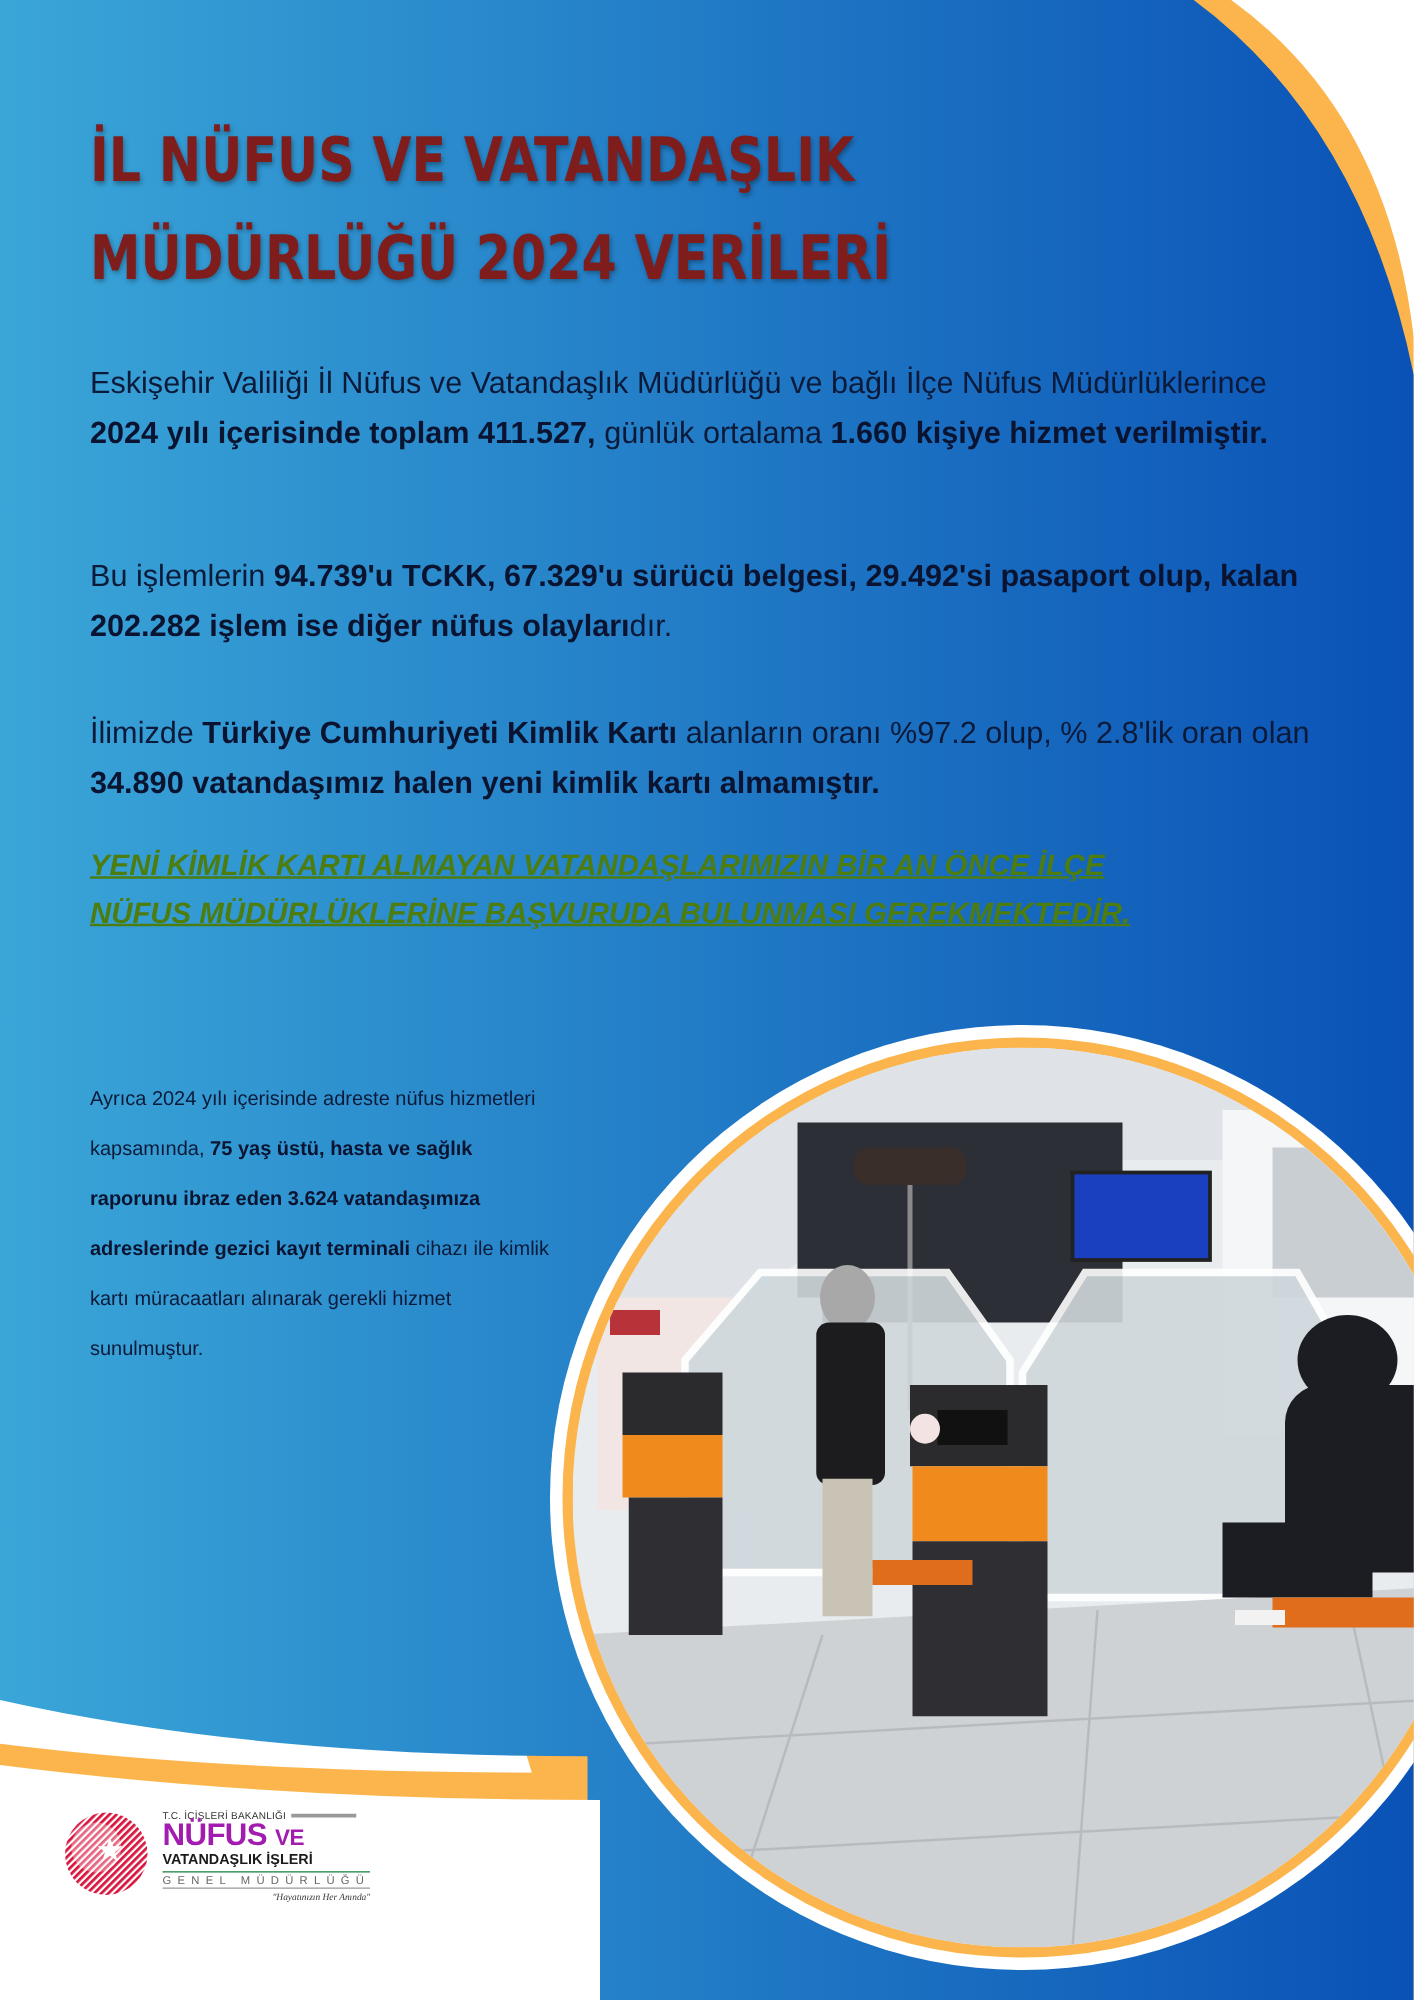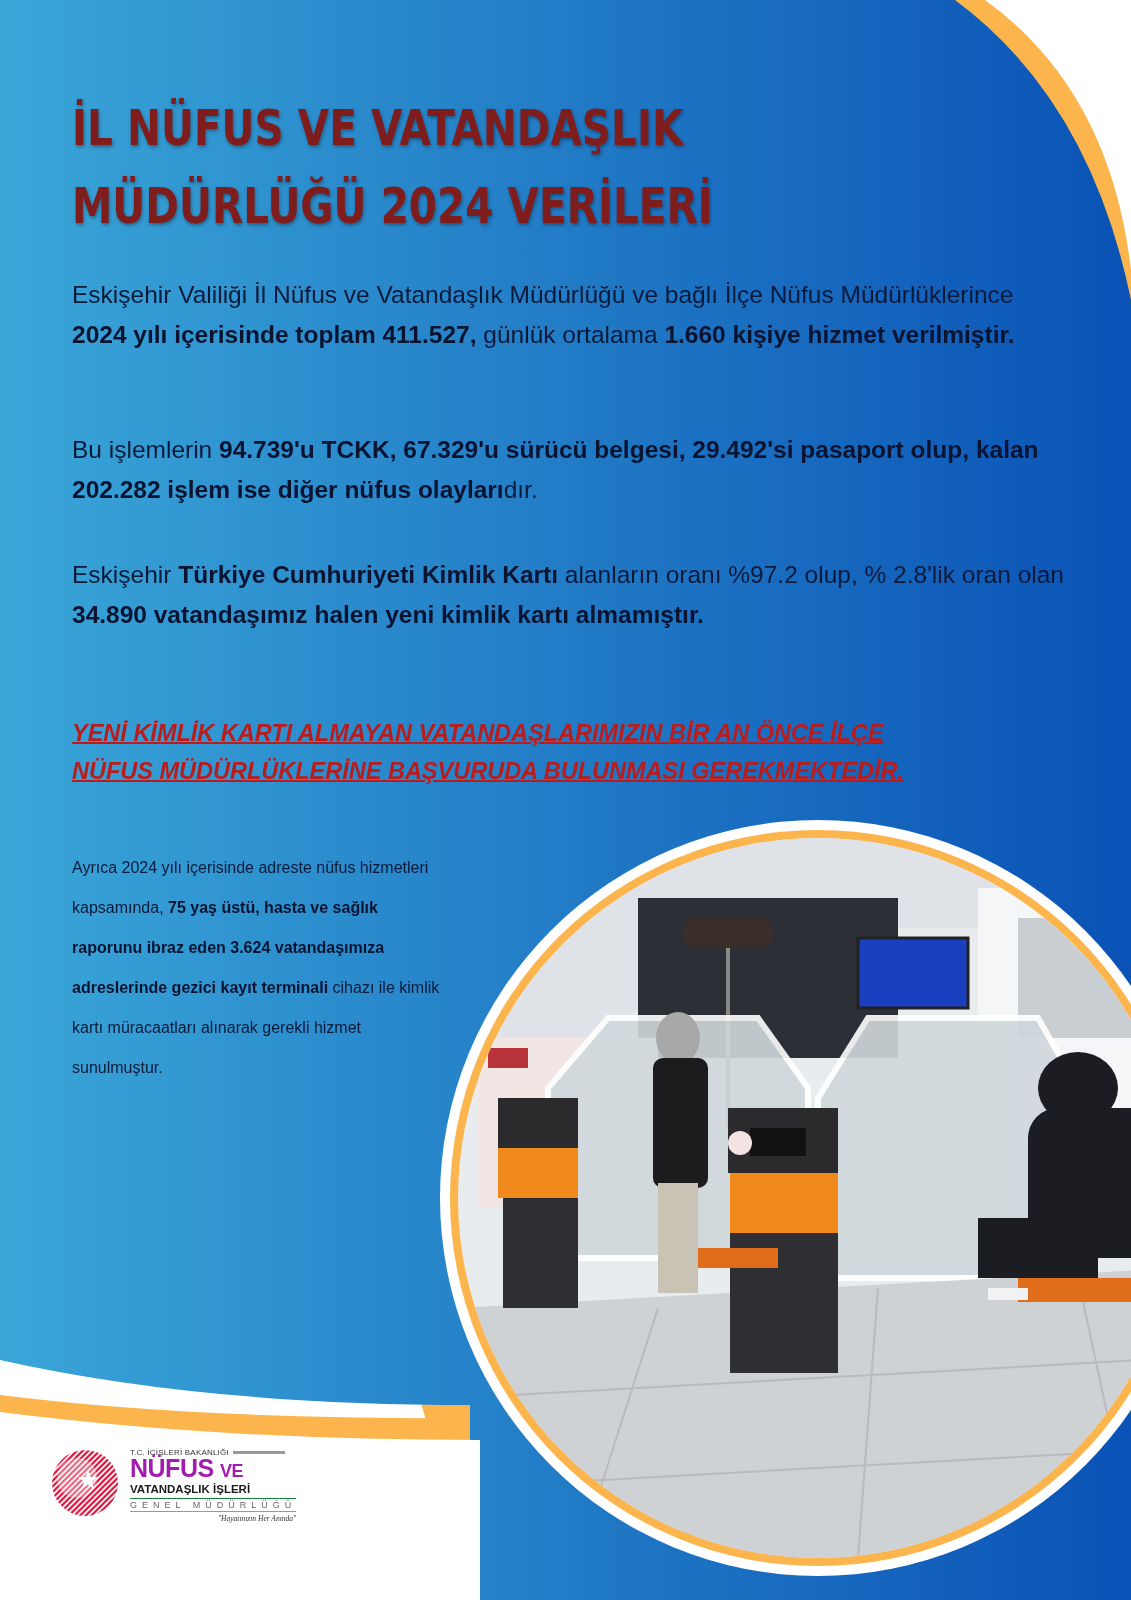--- a/index.html
+++ b/index.html
@@ -12,30 +12,30 @@
   .title {
     position: absolute; left: 72px; top: 90px; width: 900px; z-index: 2;
     color: #7f1d1d; font-family: "DejaVu Sans", sans-serif; font-weight: 900;
     font-size: 49px; line-height: 78px; letter-spacing: 0px;
     text-shadow: 1px 2px 4px rgba(0,0,0,0.35);
     font-stretch: condensed;
   }
   .title div { white-space: nowrap; transform: scaleX(0.92); transform-origin: left; }
   .para {
     position: absolute; left: 72px; z-index: 2; color: #0c1a3a;
-    font-family: "Liberation Sans", sans-serif; font-size: 24.5px; line-height: 40px;
+    font-family: "Liberation Sans", sans-serif; font-size: 24.5px; line-height: 40px; margin-top: 12px;
   }
   .para b { font-weight: 700; color: #0a1430; }
   .p1 { top: 275px; width: 1000px; }
   .p2 { top: 430px; width: 1000px; }
   .p3 { top: 555px; width: 1000px; }
   .warn {
-    position: absolute; left: 72px; top: 714px; width: 1000px; z-index: 2;
+    position: absolute; left: 72px; top: 673px; width: 1000px; z-index: 2;
     font-family: "Liberation Sans", sans-serif; font-weight: 700; font-style: italic;
-    font-size: 23.5px; line-height: 38px; color: #b91c1c; text-decoration: underline;
+    font-size: 23.5px; line-height: 38px; color: #4d7c0f; text-decoration: underline;
     text-decoration-thickness: 2px;
   }
   .p4 { top: 848px; width: 370px; font-size: 16px; line-height: 40px; }
   .photo-wrap {
     position: absolute; left: 458px; top: 838px; width: 720px; height: 720px; z-index: 1;
     border-radius: 50%; overflow: hidden;
   }
   .logo {
     position: absolute; left: 50px; top: 1428px; z-index: 2; display: flex;  margin-top: 20px;
   }
@@ -79,21 +79,21 @@
 
 <div class="para p1">
   <span>Eskişehir Valiliği İl Nüfus ve Vatandaşlık Müdürlüğü ve bağlı İlçe Nüfus Müdürlüklerince </span><b>2024 yılı içerisinde toplam 411.527,</b><span> günlük ortalama </span><b>1.660 kişiye hizmet verilmiştir.</b>
 </div>
 
 <div class="para p2">
   <span>Bu işlemlerin </span><b>94.739'u TCKK, 67.329'u sürücü belgesi, 29.492'si pasaport olup, kalan 202.282 işlem ise diğer nüfus olayları</b><span>dır.</span>
 </div>
 
 <div class="para p3">
-  <span>Eskişehir </span><b>Türkiye Cumhuriyeti Kimlik Kartı</b><span> alanların oranı %97.2 olup, % 2.8'lik oran olan </span><b>34.890 vatandaşımız halen yeni kimlik kartı almamıştır.</b>
+  <span>İlimizde </span><b>Türkiye Cumhuriyeti Kimlik Kartı</b><span> alanların oranı %97.2 olup, % 2.8'lik oran olan </span><b>34.890 vatandaşımız halen yeni kimlik kartı almamıştır.</b>
 </div>
 
 <div class="warn">
   <div>YENİ KİMLİK KARTI ALMAYAN VATANDAŞLARIMIZIN BİR AN ÖNCE İLÇE</div>
   <div>NÜFUS MÜDÜRLÜKLERİNE BAŞVURUDA BULUNMASI GEREKMEKTEDİR.</div>
 </div>
 
 <div class="para p4">
   <span>Ayrıca 2024 yılı içerisinde adreste nüfus hizmetleri kapsamında, </span><b>75 yaş üstü, hasta ve sağlık raporunu ibraz eden 3.624 vatandaşımıza adreslerinde gezici kayıt terminali</b><span> cihazı ile kimlik kartı müracaatları alınarak gerekli hizmet sunulmuştur.</span>
 </div>

